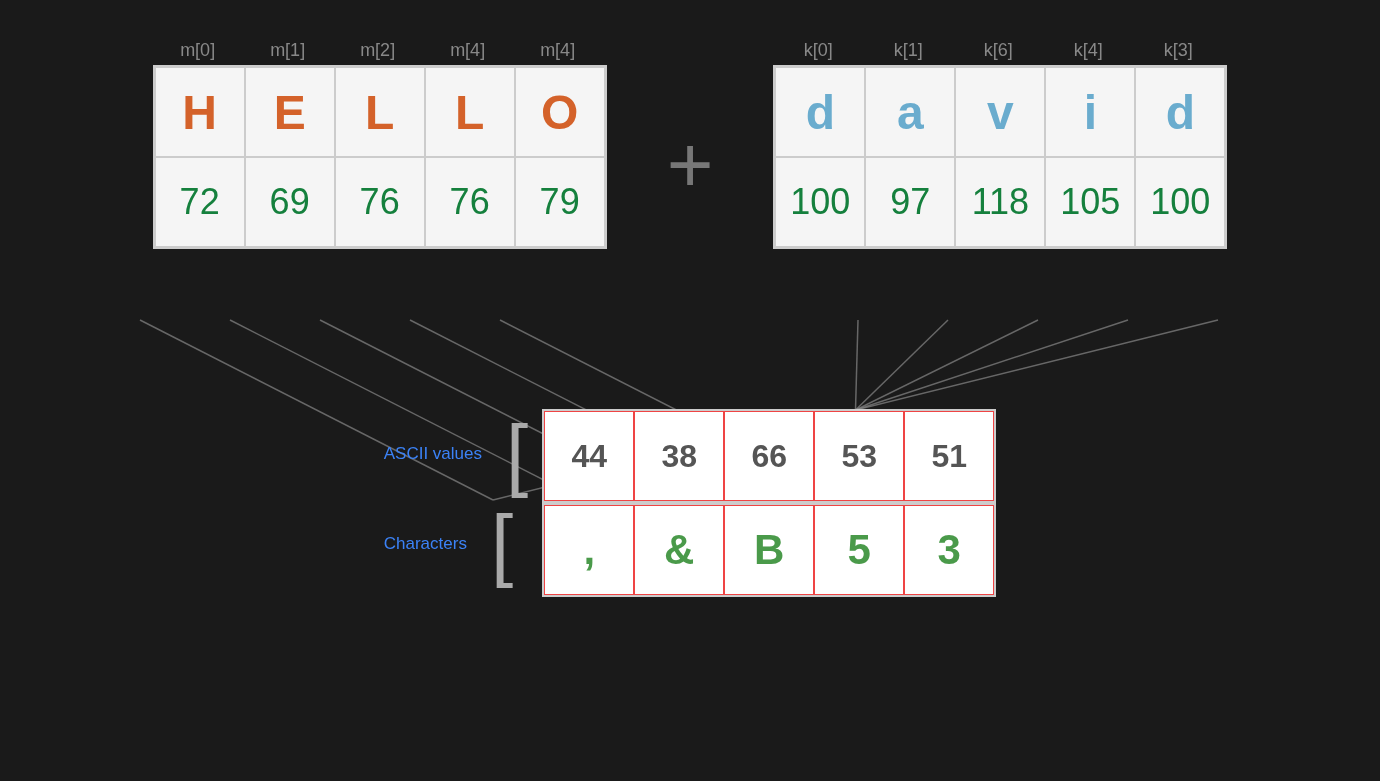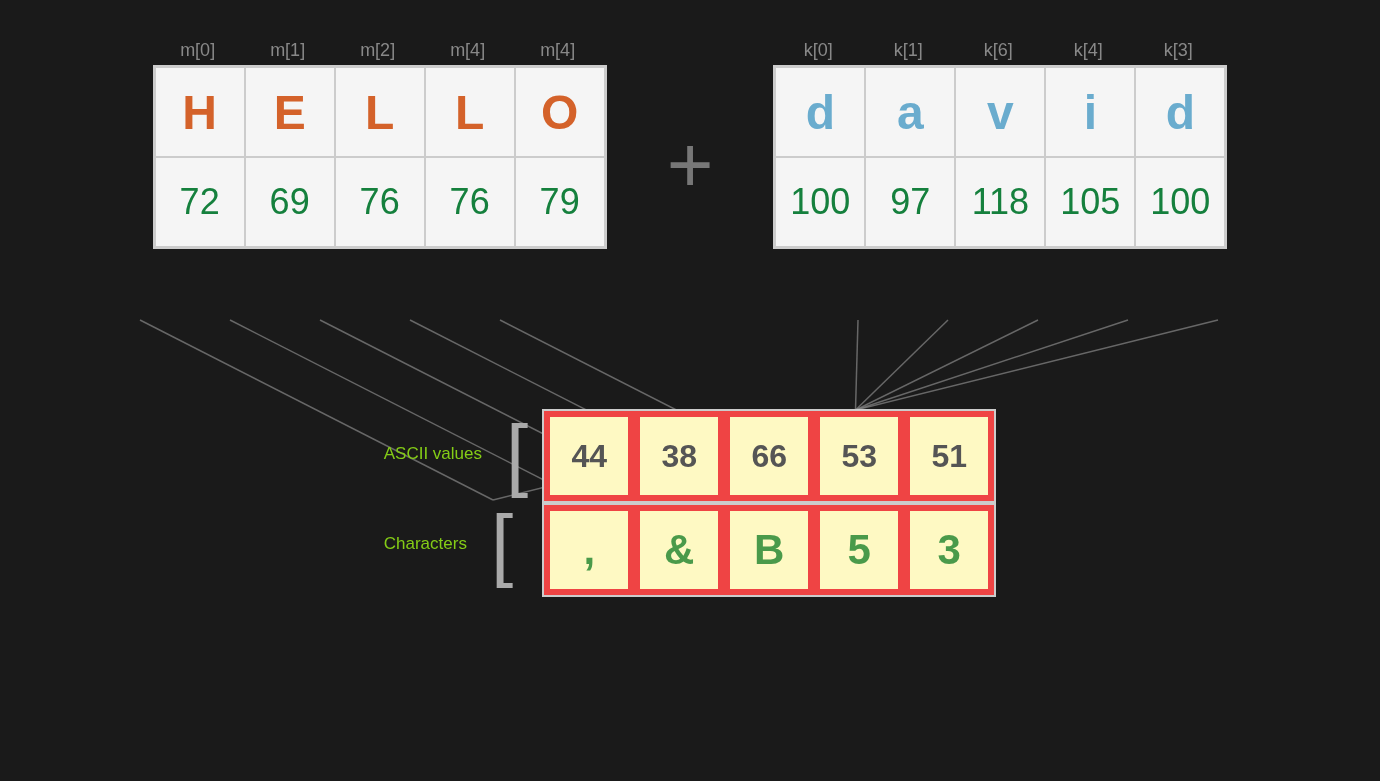--- a/index.html
+++ b/index.html
@@ -110,43 +110,43 @@
       margin-right: 10px;
     }
 
     .result-label-row {
       display: flex;
       align-items: center;
       height: 90px;
     }
 
     .result-label-text {
-      color: #84cc16;
+      color: #3b82f6;
       font-size: 17px;
       text-align: left;
       margin-right: 24px;
       white-space: nowrap;
     }
 
     .bracket-left {
       color: #aaa;
       font-size: 80px;
       font-weight: 200;
       line-height: 1;
       margin-right: 4px;
     }
 
     .result-cell {
       width: 90px;
       height: 90px;
-      border: 6px solid #ef4444;
-      display: flex;
-      align-items: center;
-      justify-content: center;
-      background: #fef9c3;
+      border: 1px solid #ef4444;
+      display: flex;
+      align-items: center;
+      justify-content: center;
+      background: #ffffff;
     }
 
     .result-cell.ascii-val {
       color: #555;
       font-size: 32px;
       font-weight: bold;
     }
 
     .result-cell.char-val {
       color: #4a9a4a;

